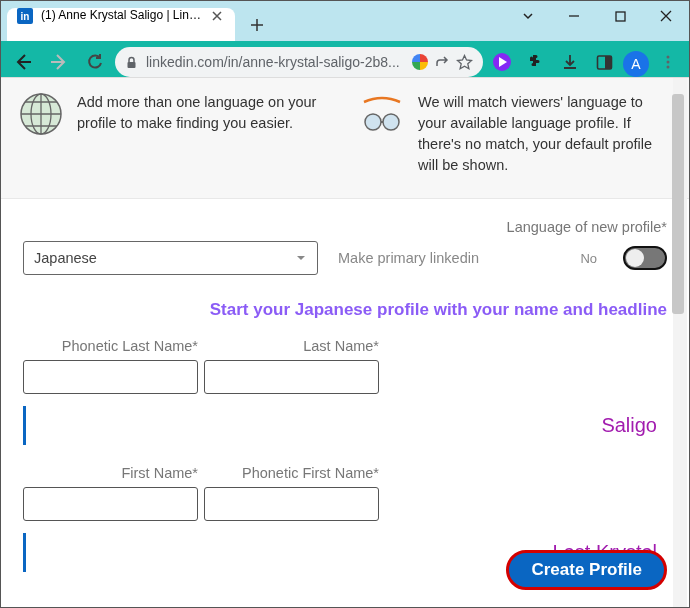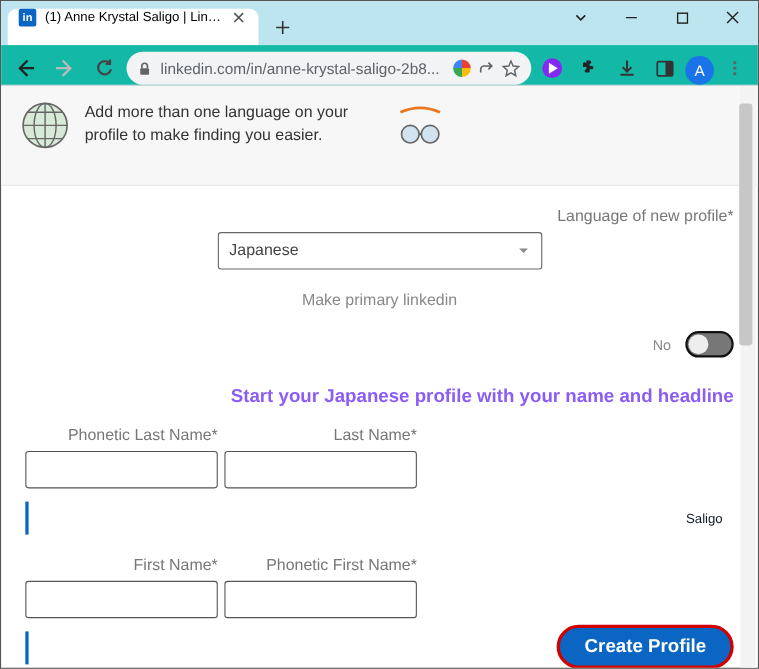--- a/index.html
+++ b/index.html
@@ -110,51 +110,50 @@
   }
   .content-area {
     position: relative;
     height: calc(608px - 40px - 37px - 1px);
     overflow: hidden;
   }
   .banner {
     background: #f7f7f7;
     border-bottom: 1px solid #e8e8e8;
     display:flex;
-    padding: 14px 18px 32px 18px;
+    padding: 14px 18px 22px 18px;
     gap: 30px;
   }
   .bcol { display:flex; gap: 14px; flex:1; }
   .btext { font-size: 14.5px; color:#333; line-height: 1.45; }
   .globe { width:44px; height:44px; flex-shrink:0; }
   .glasses { width:44px; height:44px; flex-shrink:0; }
   .formarea {
     padding: 20px 22px 10px 22px;
     position: relative;
     font-size: 14.5px;
     color: #555;
     text-align: right;
   }
   .lang-row {
     display:flex;
     align-items: center;
     gap: 20px;
-    flex-direction: column;
   }
   .field-label { color:#777; font-size: 14.5px; margin-bottom: 6px; }
   .select {
     width: 295px; height: 34px;
     border: 1px solid #666; border-radius: 3px;
     background:#fff;
     display:flex; align-items:center; justify-content:space-between;
     padding: 0 10px;
     color:#444;
   }
   .caret { color:#888; }
-  .toggle-wrap { margin-left:auto; display:flex; align-items:center; gap:13px; }
+  .toggle-wrap { margin-left:auto; display:flex; align-items:center; gap:26px; }
   .toggle {
     width: 44px; height:24px; border-radius:12px;
     border: 2px solid #111; background:#777;
     position:relative;
   }
   .toggle-knob {
     position:absolute; left:1px; top:1px;
     width:18px;height:18px;border-radius:50%;
     background:#eee;
   }
@@ -169,28 +168,28 @@
   }
   .name-col { width: 175px; }
   .tinput {
     width: 100%; height: 34px;
     border: 1px solid #555; border-radius: 3px;
     background:#fff;
   }
   .hint {
     border-left: 3px solid #0a66c2;
     padding: 8px 10px;
-    color:#0f172a;
-    font-size: 12px;
+    color:#a21caf;
+    font-size: 20px;
     margin: 12px 0 20px 0;
   }
   .create-btn {
     position: absolute;
     right: 22px;
-    bottom: 0;
+    bottom: 18px;
     background: #0a66c2;
     color:#fff;
     border: 3px solid #d40000;
     border-radius: 22px;
     padding: 7px 22px;
     font-size: 17px;
     font-weight: 600;
   }
   .scrollbar {
     position:absolute;
@@ -345,20 +344,21 @@
     </div>
     <div class="bcol">
       <div class="glasses">
         <svg width="44" height="44" viewBox="0 0 44 44">
           <path d="M4 10 Q 22 2 40 10" stroke="#e87722" stroke-width="2.5" fill="none"></path>
           <circle cx="13" cy="30" r="8" fill="#d0e3ef" stroke="#666" stroke-width="1.5"></circle>
           <circle cx="31" cy="30" r="8" fill="#d0e3ef" stroke="#666" stroke-width="1.5"></circle>
           <path d="M21 30 H23" stroke="#666" stroke-width="2"></path>
         </svg>
       </div>
+      <div class="btext">We will match viewers' language to your available language profile. If there's no match, your default profile will be shown.</div>
     </div>
   </div>
 
   <div class="scroll-track">
     <div class="scrollbar"></div>
   </div>
 
   <div class="formarea">
     <div class="field-label">Language of new profile*</div>
     <div class="lang-row">

